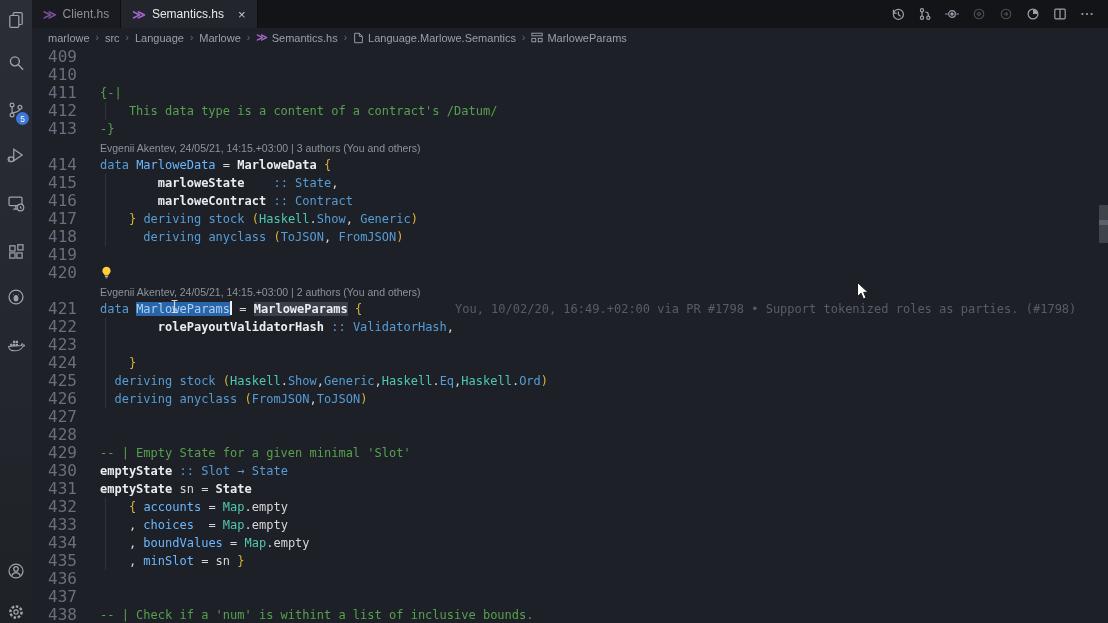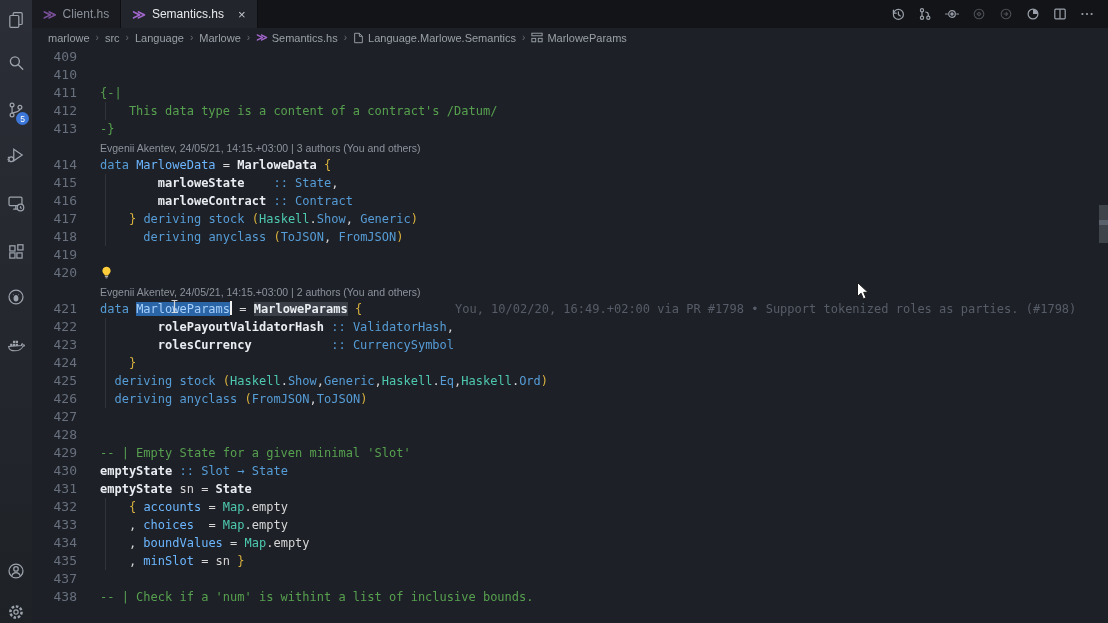--- a/index.html
+++ b/index.html
@@ -49,21 +49,21 @@
   .bc-sep { color:#686d75; font-size:10px; }
   
   .editor { position:absolute; left:32px; top:48px; right:0; bottom:0; }
   .row {
     position:relative; height:18px; line-height:18px; white-space:pre;
     font-family:"DejaVu Sans Mono","Liberation Mono",monospace;
     font-size:12px; color:#d6d6d6;
   }
   .num {
     position:absolute; left:0; top:0; width:45px; text-align:right;
-    color:#68707e; font-size:13px;
+    color:#68707e; font-size:16px;
   }
   .code { position:absolute; left:68px; top:0; }
   .code svg { vertical-align:-2px; }
   .lens {
     position:absolute; left:68px; top:1px;
     font-family:"Liberation Sans",sans-serif; font-size:10.5px; color:#8d939c;
   }
   .guide { position:absolute; left:73px; top:0; height:18px; width:1px; background:#2f333b; }
   .bl  { color:#569CD6;margin-top:12px; }
   .tyd { color:#6CB6FF; }
@@ -280,33 +280,34 @@
       <div class="row"><span class="num">417</span><span class="guide"></span><span class="code"><span class="pl">    </span><span class="br">}</span><span class="pl"> </span><span class="bl">deriving stock </span><span class="br">(</span><span class="tl">Haskell</span><span class="pl">.</span><span class="bl">Show</span><span class="pl">, </span><span class="bl">Generic</span><span class="br">)</span></span></div>
       <div class="row"><span class="num">418</span><span class="guide"></span><span class="code"><span class="pl">      </span><span class="bl">deriving anyclass </span><span class="br">(</span><span class="bl">ToJSON</span><span class="pl">, </span><span class="bl">FromJSON</span><span class="br">)</span></span></div>
       <div class="row"><span class="num">419</span><span class="code"></span></div>
       <div class="row"><span class="num">420</span><span class="code"><svg width="13" height="13" viewBox="0 0 16 16">
             <path fill="#FFCE3A" d="M8 1a5 5 0 0 1 3 9c-.6.5-1 1-1 1.7H6c0-.7-.4-1.2-1-1.7A5 5 0 0 1 8 1z"></path>
             <path fill="#d8dbe0" d="M6 12.5h4v1H6zM6.8 14.2h2.4v1H6.8z"></path>
           </svg></span></div>
       <div class="row"><span class="lens">Evgenii Akentev, 24/05/21, 14:15.+03:00 | 2 authors (You and others)</span></div>
       <div class="row"><span class="num">421</span><span class="code"><span class="bl">data </span><span class="sel">MarloweParams</span><span class="caret"></span><span class="pl"> = </span><span class="whl">MarloweParams</span><span class="pl"> </span><span class="br">{</span></span><span class="inline-blame">You, 10/02/20, 16:49.+02:00 via PR #1798 • Support tokenized roles as parties. (#1798)</span></div>
       <div class="row"><span class="num">422</span><span class="guide"></span><span class="code"><span class="pl">        </span><span class="fd">rolePayoutValidatorHash</span><span class="pl"> </span><span class="bl">::</span><span class="pl"> </span><span class="bl">ValidatorHash</span><span class="pl">,</span></span></div>
-      <div class="row"><span class="num">423</span><span class="guide"></span><span class="code"><span class="pl">        </span><span class="fd">rolesCurrency</span><span class="pl">           </span><span class="bl">::</span><span class="pl"> </span><span class="bl">CurrencySymbol</span></span></div>
+      <div class="row"><span class="num">423</span><span class="guide"></span></div>
       <div class="row"><span class="num">424</span><span class="guide"></span><span class="code"><span class="pl">    </span><span class="br">}</span></span></div>
       <div class="row"><span class="num">425</span><span class="guide"></span><span class="code"><span class="pl">  </span><span class="bl">deriving stock </span><span class="br">(</span><span class="tl">Haskell</span><span class="pl">.</span><span class="bl">Show</span><span class="pl">,</span><span class="bl">Generic</span><span class="pl">,</span><span class="tl">Haskell</span><span class="pl">.</span><span class="bl">Eq</span><span class="pl">,</span><span class="tl">Haskell</span><span class="pl">.</span><span class="bl">Ord</span><span class="br">)</span></span></div>
       <div class="row"><span class="num">426</span><span class="guide"></span><span class="code"><span class="pl">  </span><span class="bl">deriving anyclass </span><span class="br">(</span><span class="bl">FromJSON</span><span class="pl">,</span><span class="bl">ToJSON</span><span class="br">)</span></span></div>
       <div class="row"><span class="num">427</span><span class="code"></span></div>
       <div class="row"><span class="num">428</span><span class="code"></span></div>
       <div class="row"><span class="num">429</span><span class="code"><span class="cm">-- | Empty State for a given minimal 'Slot'</span></span></div>
       <div class="row"><span class="num">430</span><span class="code"><span class="fd">emptyState</span><span class="pl"> </span><span class="bl">:: Slot → State</span></span></div>
       <div class="row"><span class="num">431</span><span class="code"><span class="fd">emptyState</span><span class="pl"> sn = </span><span class="ct">State</span></span></div>
       <div class="row"><span class="num">432</span><span class="guide"></span><span class="code"><span class="pl">    </span><span class="br">{</span><span class="pl"> </span><span class="vr">accounts</span><span class="pl"> = </span><span class="tl">Map</span><span class="pl">.empty</span></span></div>
       <div class="row"><span class="num">433</span><span class="guide"></span><span class="code"><span class="pl">    , </span><span class="vr">choices</span><span class="pl">  = </span><span class="tl">Map</span><span class="pl">.empty</span></span></div>
       <div class="row"><span class="num">434</span><span class="guide"></span><span class="code"><span class="pl">    , </span><span class="vr">boundValues</span><span class="pl"> = </span><span class="tl">Map</span><span class="pl">.empty</span></span></div>
       <div class="row"><span class="num">435</span><span class="guide"></span><span class="code"><span class="pl">    , </span><span class="vr">minSlot</span><span class="pl"> = sn </span><span class="br">}</span></span></div>
+      <div class="row"><span class="num">436</span><span class="code"></span></div>
       <div class="row"><span class="num">437</span><span class="code"></span></div>
       <div class="row"><span class="num">438</span><span class="code"><span class="cm">-- | Check if a 'num' is withint a list of inclusive bounds.</span></span></div>
     </div>
 
   <div class="scroll">
       <div class="stripe"></div>
     </div>
 
   <div class="ibeam">
     <svg width="9" height="15" viewBox="0 0 9 15">

